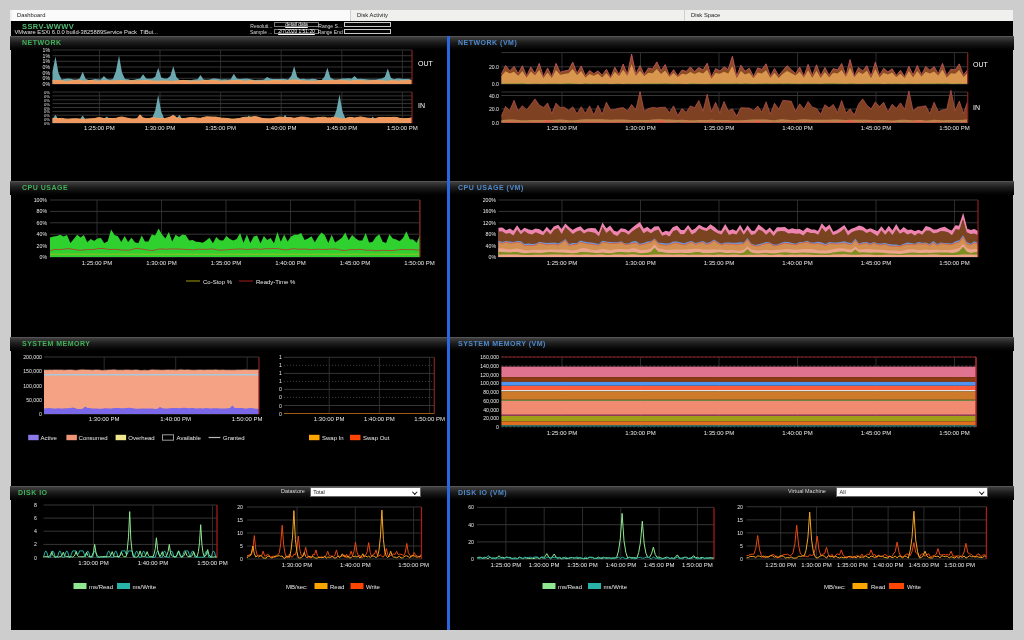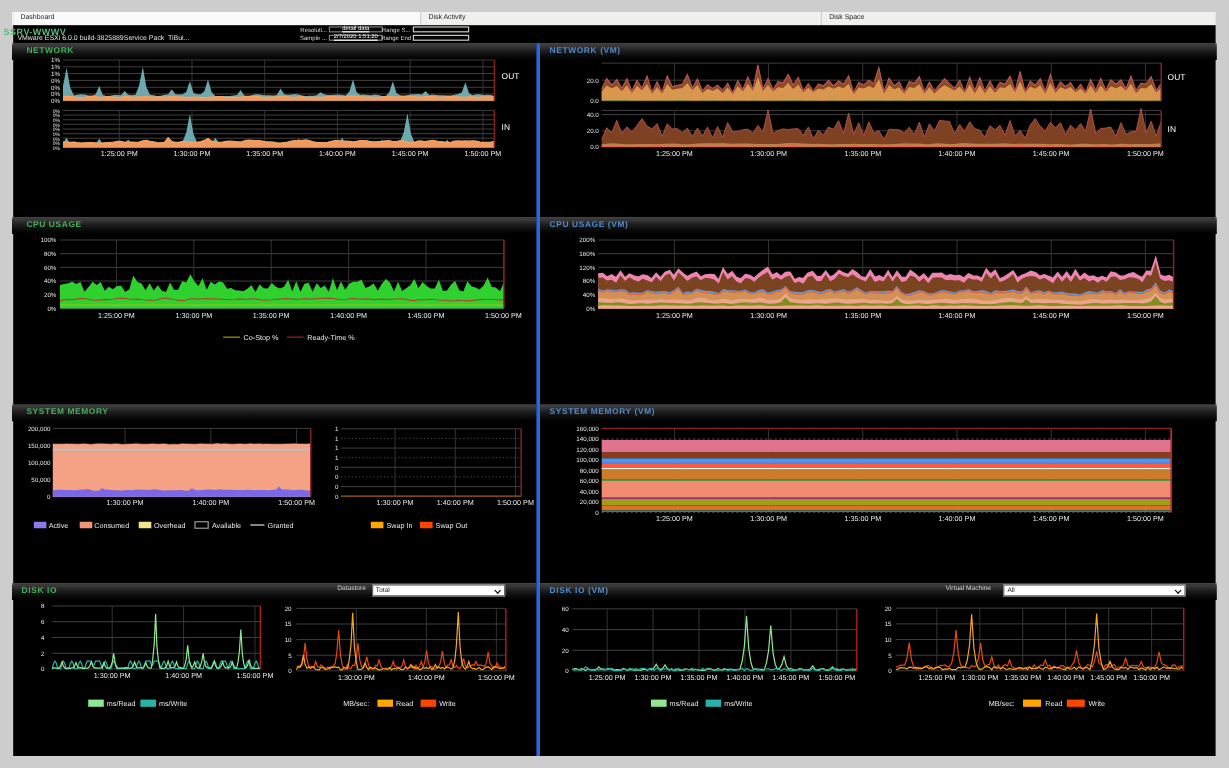--- a/index.html
+++ b/index.html
@@ -21,21 +21,21 @@
 </style></head><body>
 <div id="desk">
   <div id="topband"></div>
   <div id="tabstrip">
     <div class="tab" style="left:2px; width:339px; background:#fafafa; border-right:1px solid #d0d0d0;">Dashboard</div>
     <div class="tab" style="left:342px; width:333px; border-right:1px solid #d0d0d0;">Disk Activity</div>
     <div class="tab" style="left:676px; width:327px;">Disk Space</div>
   </div>
   <div id="content"></div>
 
-  <div style="position:absolute; left:3px; top:21.7px; font-size:7.5px; font-weight:bold; letter-spacing:0.4px; color:#55bb74;">SSRV-WWWV</div>
+  <div style="position:absolute; left:22px; top:21.7px; font-size:7.5px; font-weight:bold; letter-spacing:0.4px; color:#55bb74;">SSRV-WWWV</div>
   <div style="position:absolute; left:14.5px; top:29.3px; font-size:5.8px; color:#e0e0e0;">VMware ESXi 6.0.0 build-3825889Service Pack&nbsp; TiBui...</div>
   <div class="fieldlabel" style="left:240px; width:32.5px; text-align:right; top:22.6px;">Resoluti...</div>
   <div class="fieldbox" style="left:273.7px; top:22.2px; width:45.6px; height:5.2px; line-height:4.8px;"><span style="text-decoration:underline;">detail data</span></div>
   <div class="fieldlabel" style="left:312px; width:30px; text-align:right; top:22.6px;">Range S...</div>
   <div class="fieldbox2" style="left:343.5px; top:22px; width:47px; height:5px;"></div>
   <div class="fieldlabel" style="left:240px; width:32.5px; text-align:right; top:29px;">Sample ...</div>
   <div class="fieldbox" style="left:273.7px; top:28.6px; width:45.6px; height:5.2px; line-height:4.8px;"><span style="text-decoration:underline;">2/7/2020 1:51:20</span></div>
   <div class="fieldlabel" style="left:312px; width:30.7px; text-align:right; top:29px;">Range End</div>
   <div class="fieldbox2" style="left:343.5px; top:28.5px; width:47px; height:5px;"></div>
 

